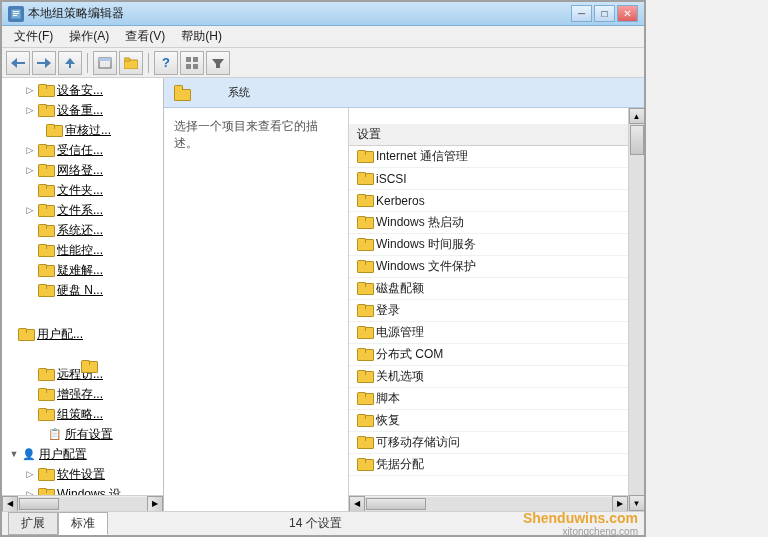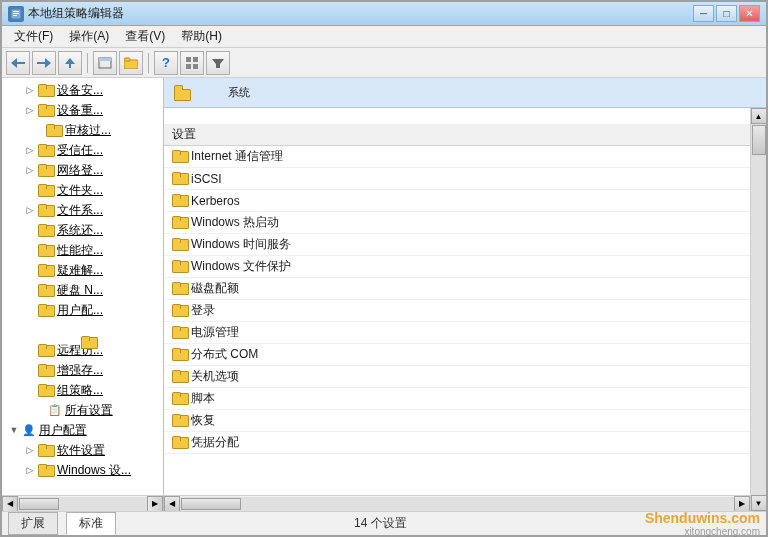--- a/index.html
+++ b/index.html
@@ -7,21 +7,21 @@
       width: 768px;
       height: 537px;
       font-family: "Microsoft YaHei", "SimHei", sans-serif;
       font-size: 12px;
       background: #f0f0f0;
       overflow: hidden;
     }
 
     
     .window {
-      width: 768px;
+      width: 646px;
       height: 537px;
       border: 2px solid #a0a0a0;
       background: #f0f0f0;
       display: flex;
       flex-direction: column;
     }
 
     .title-bar {
       background: linear-gradient(to bottom, #cce4f7, #a8d0ef);
       height: 24px;
@@ -318,21 +318,21 @@
       background: #f0f0f0;
       border-top: 1px solid #d0d0d0;
       display: flex;
       align-items: center;
       justify-content: space-between;
       padding: 0 6px;
     }
 
     .status-tabs {
       display: flex;
-      gap: 8px;
+      gap: 0;
       align-items: flex-end;
     }
 
     .status-tab {
       padding: 2px 12px;
       font-size: 12px;
       background: #e8e8e8;
       border: 1px solid #b0b0b0;
       cursor: pointer;
       color: #333;
@@ -521,21 +521,21 @@
         <div class="tree-item" style="padding-left:20px;">
           <span class="tree-expand" style="color:transparent;">▷</span>
           <span class="fi"></span>
           <span class="tree-label">疑难解...</span>
         </div>
         <div class="tree-item" style="padding-left:20px;">
           <span class="tree-expand" style="color:transparent;">▷</span>
           <span class="fi"></span>
           <span class="tree-label">硬盘 N...</span>
         </div>
-        <div class="tree-item" style="padding-left:20px;">
+        <div class="tree-item" style="margin-top:24px;">
           <span class="tree-expand" style="color:transparent;">▷</span>
           <span class="fi"></span>
           <span class="tree-label">用户配...</span>
         </div>
         <div class="tree-item" style="padding-left:20px;flex-direction:column;">
           <span class="tree-expand" style="color:transparent;">▷</span>
           <span class="fi"></span>
           <span class="tree-label">远程过...</span>
         </div>
         <div class="tree-item" style="padding-left:20px;">
@@ -587,20 +587,23 @@
 
     <div class="right-panel">
 
       <div class="right-header">
         <span class="fi" style="width:20px;height:16px;margin-right:6px;"></span>
         <span class="right-header-title">系统</span>
       </div>
 
       <div class="right-content">
 
+        <div class="desc-pane">
+          <span>选择一个项目来查看它的描述。</span>
+        </div>
 
         <div class="settings-pane-wrapper">
           <div class="settings-pane">
             <div class="settings-header">
               <span>设置</span>
             </div>
             <div class="settings-list">
 
               <div class="settings-item">
                 <span class="fi"></span>
@@ -646,20 +649,24 @@
                 <span class="fi"></span>
                 <span class="settings-label">关机选项</span>
               </div>
               <div class="settings-item">
                 <span class="fi"></span>
                 <span class="settings-label">脚本</span>
               </div>
               <div class="settings-item">
                 <span class="fi"></span>
                 <span class="settings-label">恢复</span>
+              </div>
+              <div class="settings-item">
+                <span class="fi"></span>
+                <span class="settings-label">可移动存储访问</span>
               </div>
               <div class="settings-item">
                 <span class="fi"></span>
                 <span class="settings-label">凭据分配</span>
               </div>
             </div>
 
             <div style="height:16px;background:#f0f0f0;border-top:1px solid #d0d0d0;display:flex;align-items:center;">
               <div style="width:16px;height:16px;background:linear-gradient(to bottom,#e8e8e8,#d0d0d0);border:1px solid #a0a0a0;display:flex;align-items:center;justify-content:center;font-size:8px;cursor:pointer;">◀</div>
               <div style="flex:1;height:14px;background:#e0e0e0;">

